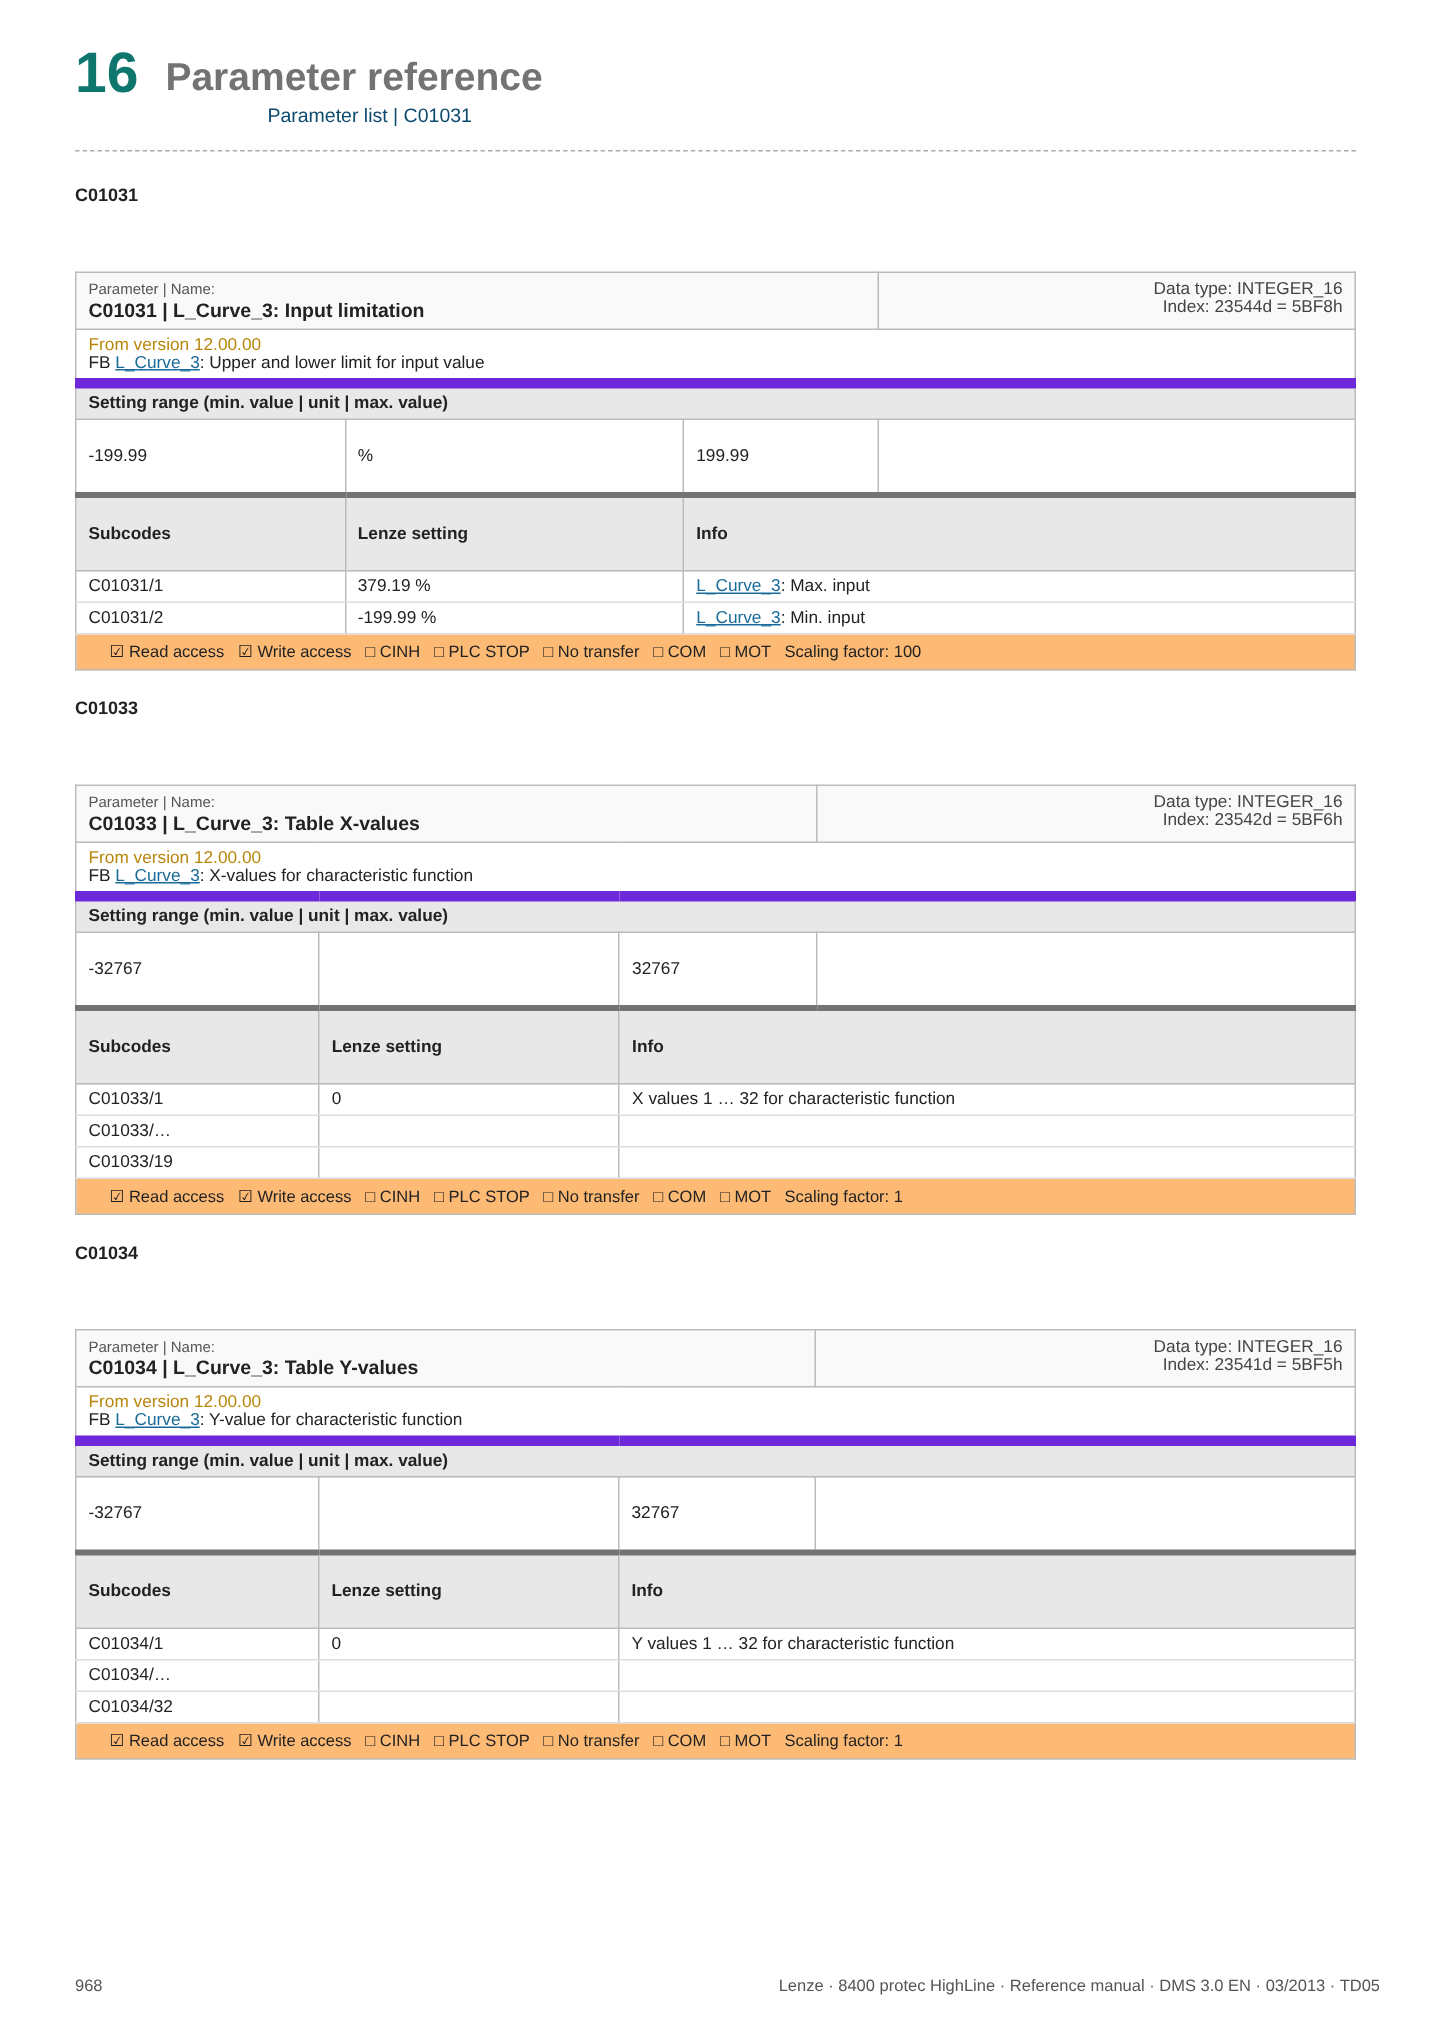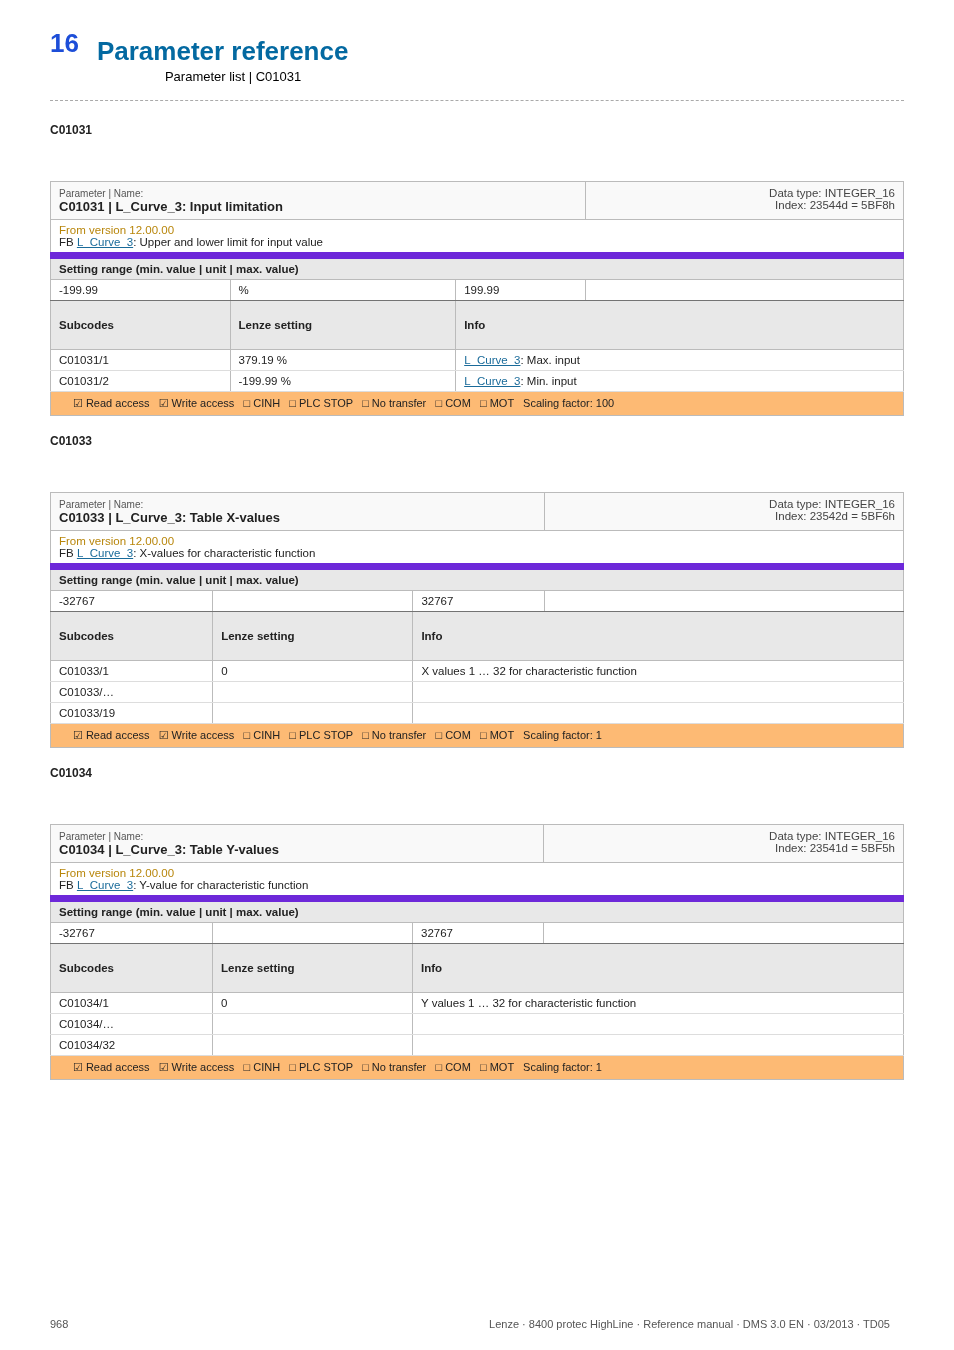--- a/index.html
+++ b/index.html
@@ -11,35 +11,35 @@
       width: 954px;
       min-height: 1350px;
       padding: 30px 50px 40px 50px;
     }
     .page-header {
       display: flex;
       align-items: flex-start;
       margin-bottom: 6px;
     }
     .chapter-number {
-      font-size: 26px;
-      font-weight: bold;
-      color: #1d4ed8;
+      font-size: 38px;
+      font-weight: bold;
+      color: #0f766e;
       margin-right: 18px;
       line-height: 1;
     }
     .chapter-title {
       font-size: 26px;
       font-weight: bold;
-      color: #0369a1;
+      color: #737373;
       padding-top: 6px;
     }
     .sub-header {
       font-size: 13px;
-      color: #000000;
+      color: #0c4a6e;
       margin-top: 2px;
       margin-left: 68px;
     }
     .divider-line {
       border: none;
       border-top: 1.5px dashed #aaa;
       margin: 16px 0 22px 0;
     }
     .section-label {
       font-weight: bold;
@@ -92,22 +92,22 @@
       cursor: pointer;
     }
     .setting-range-header td {
       background: #e8e8e8;
       font-weight: bold;
       font-size: 11.5px;
       border-bottom: 1px solid #bbb;
       padding: 4px 8px;
     }
     .value-row td {
-      border-bottom: 1px solid #737373;
-      padding: 4px 8px;
+      border-bottom: 4px solid #737373;
+      padding: 18px 8px;
     }
     .subcodes-header td {
       background: #e8e8e8;
       font-weight: bold;
       border-bottom: 1px solid #bbb;
       padding: 18px 8px;
     }
     .subcode-row td {
       padding: 4px 8px;
       border-bottom: 1px solid #ddd;
@@ -115,21 +115,21 @@
     .access-row td {
       background: #fdba74;
       padding: 5px 22px;
       font-size: 11px;
       border-top: 1px solid #bbb;
     }
     .page-footer {
       position: fixed;
       bottom: 20px;
       left: 50px;
-      right: 64px;
+      right: 34px;
       display: flex;
       justify-content: space-between;
       font-size: 11px;
       color: #555;
     }
   </style>
 </head>
 <body>
 
 <div class="page-header">

